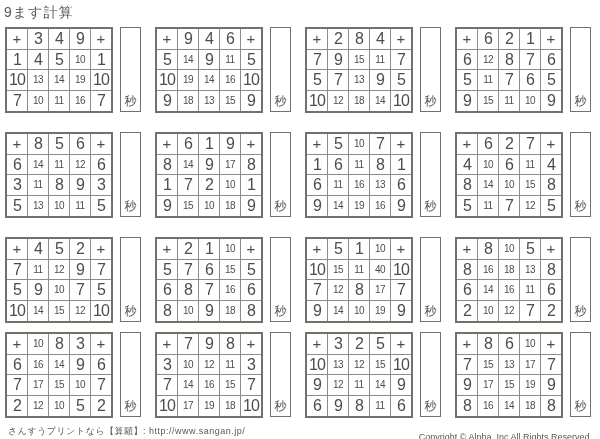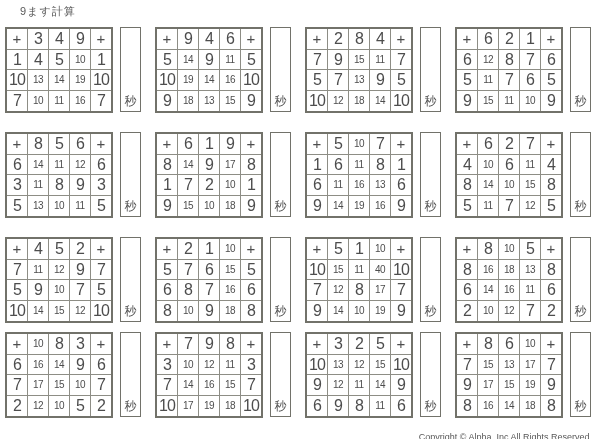--- a/index.html
+++ b/index.html
@@ -10,22 +10,22 @@
     --paper:#ffffff;
   }
   html,body{margin:0;padding:0;}
   body{
     width:600px;height:439px;background:var(--paper);
     font-family:"Liberation Sans","DejaVu Sans",sans-serif;
     color:var(--ink);
     position:relative;overflow:hidden;
   }
   .title{
-    position:absolute;left:20px;top:4px;
-    font-size:11px;color:#585858;letter-spacing:1px;
+    position:absolute;left:4px;top:4px;
+    font-size:14px;color:#585858;letter-spacing:1px;
   }
   .blocks{position:absolute;left:0;top:0;width:600px;height:420px;}
   .block{position:absolute;width:137px;height:88px;}
   table.grid{
     border-collapse:collapse;table-layout:fixed;
     position:absolute;left:0;top:0;
     border:2px solid var(--border);
     background:#fff;
   }
   table.grid td{
@@ -651,15 +651,16 @@
           </tr>
         </tbody>
       </table>
       <div class="timebox">
         <span class="unit">秒</span>
       </div>
     </div>
   </div>
 
 <div class="footer">
+  <span class="site">さんすうプリントなら【算願】: http://www.sangan.jp/</span>
   <span class="pagenum">105/200</span>
   <span class="copyright">Copyright © Alpha, Inc All Rights Reserved.</span>
 </div>
 
 </body></html>

